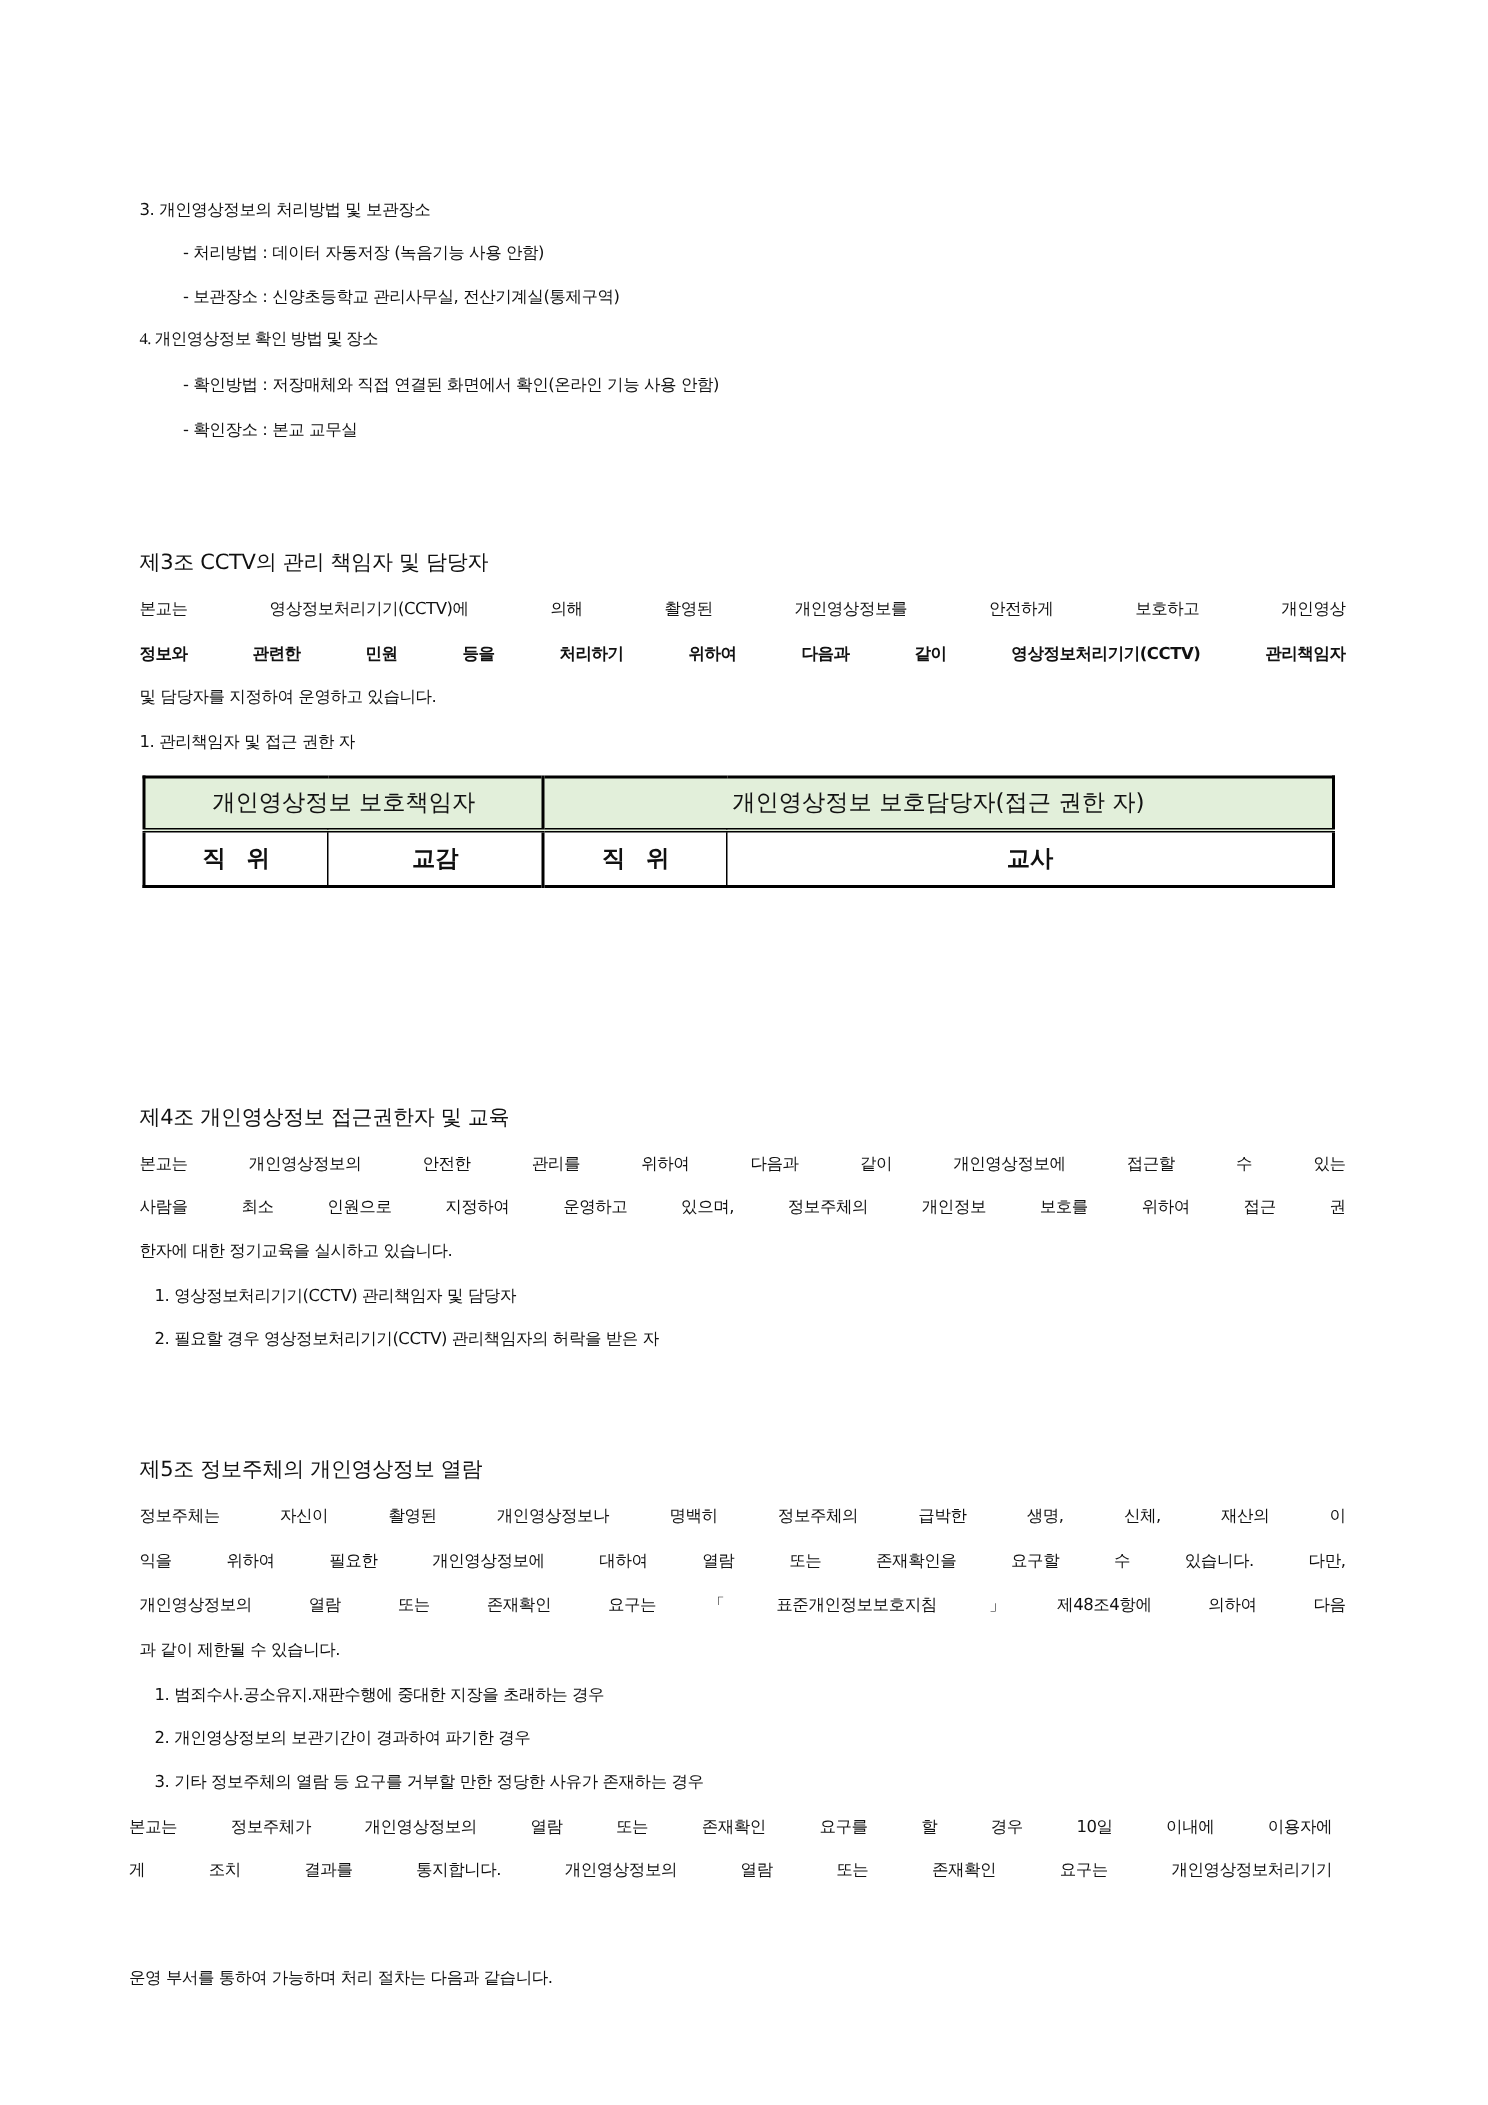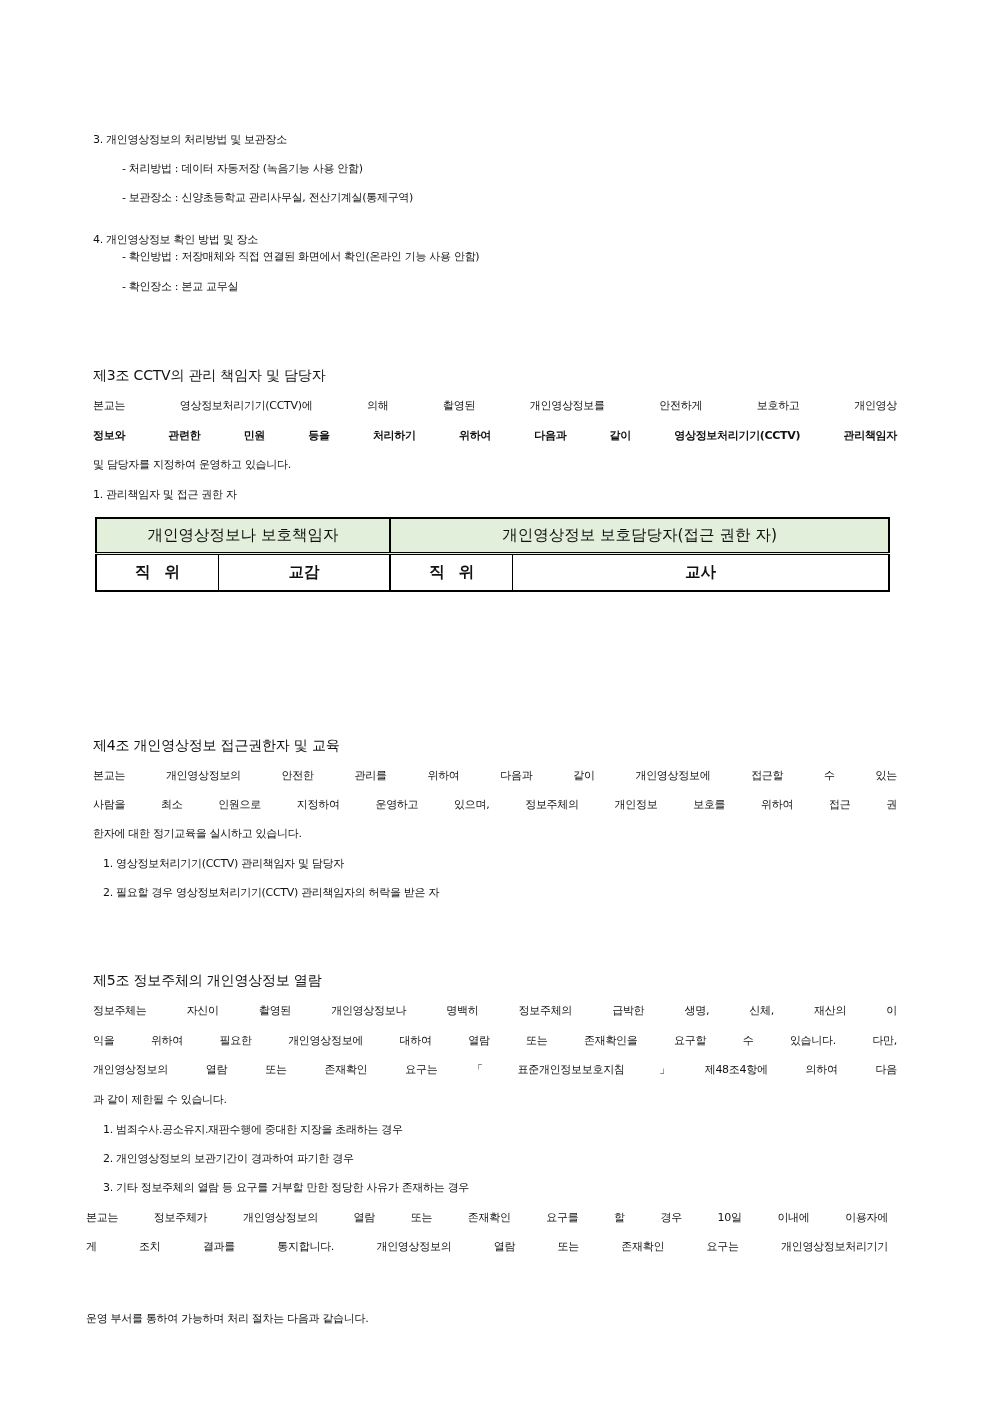--- a/index.html
+++ b/index.html
@@ -12,34 +12,34 @@
   table.info tr.hdr td { background:#e2efda; height:33px; border-bottom:3px double #000; font-weight:normal; }
   table.info td.lbl { width:121px; letter-spacing:14px; text-indent:14px; }
   table.info td.sep { border-left:2px solid #000; }
 </style>
 </head>
 <body>
 
 <div class="line" style="left:93px; top:130px;">3. 개인영상정보의 처리방법 및 보관장소</div>
 <div class="line" style="left:122px; top:159px;">- 처리방법 : 데이터 자동저장 (녹음기능 사용 안함)</div>
 <div class="line" style="left:122px; top:188px;">- 보관장소 : 신양초등학교 관리사무실, 전산기계실(통제구역)</div>
-<div class="line" style="left:93px; top:230px;">4. 개인영상정보 확인 방법 및 장소</div>
+<div class="line" style="left:93px; top:216px;font-family:Liberation Serif, serif;">4. 개인영상정보 확인 방법 및 장소</div>
 <div class="line" style="left:122px; top:247px;">- 확인방법 : 저장매체와 직접 연결된 화면에서 확인(온라인 기능 사용 안함)</div>
 <div class="line" style="left:122px; top:277px;">- 확인장소 : 본교 교무실</div>
 
 <div class="line heading" style="left:93px; top:365px;">제3조 CCTV의 관리 책임자 및 담당자</div>
 <div class="line just" style="left:93px; width:804px; top:396px;"> 본교는 영상정보처리기기(CCTV)에 의해 촬영된 개인영상정보를 안전하게 보호하고 개인영상</div>
 <div class="line just" style="left:93px; width:804px; top:426px;font-weight:bold;">정보와 관련한 민원 등을 처리하기 위하여 다음과 같이 영상정보처리기기(CCTV) 관리책임자</div>
 <div class="line" style="left:93px; top:455px;">및 담당자를 지정하여 운영하고 있습니다.</div>
 <div class="line" style="left:93px; top:485px;">1. 관리책임자 및 접근 권한 자</div>
 
 <table class="info">
   <tbody>
       <tr class="hdr">
-    <td colspan="2">개인영상정보나 보호책임자</td>
+    <td colspan="2">개인영상정보 보호책임자</td>
     <td colspan="2" class="sep">개인영상정보 보호담당자(접근 권한 자)</td>
   </tr>
   <tr>
     <td class="lbl">직위</td>
     <td>교감</td>
     <td class="lbl sep">직위</td>
     <td>교사</td>
   </tr>
 </tbody>
   </table>

